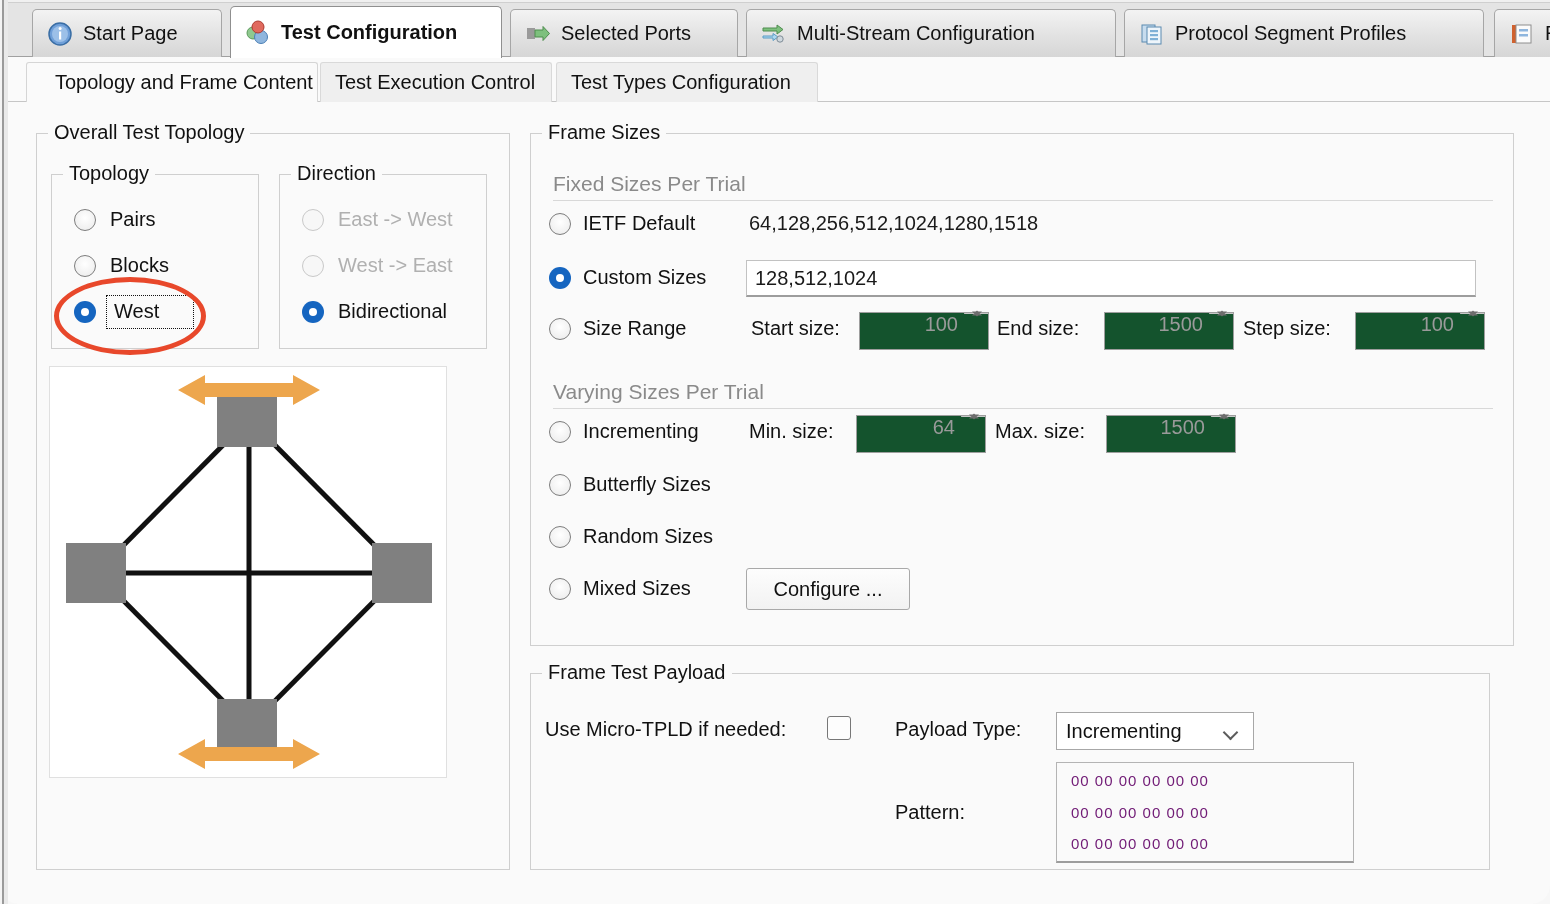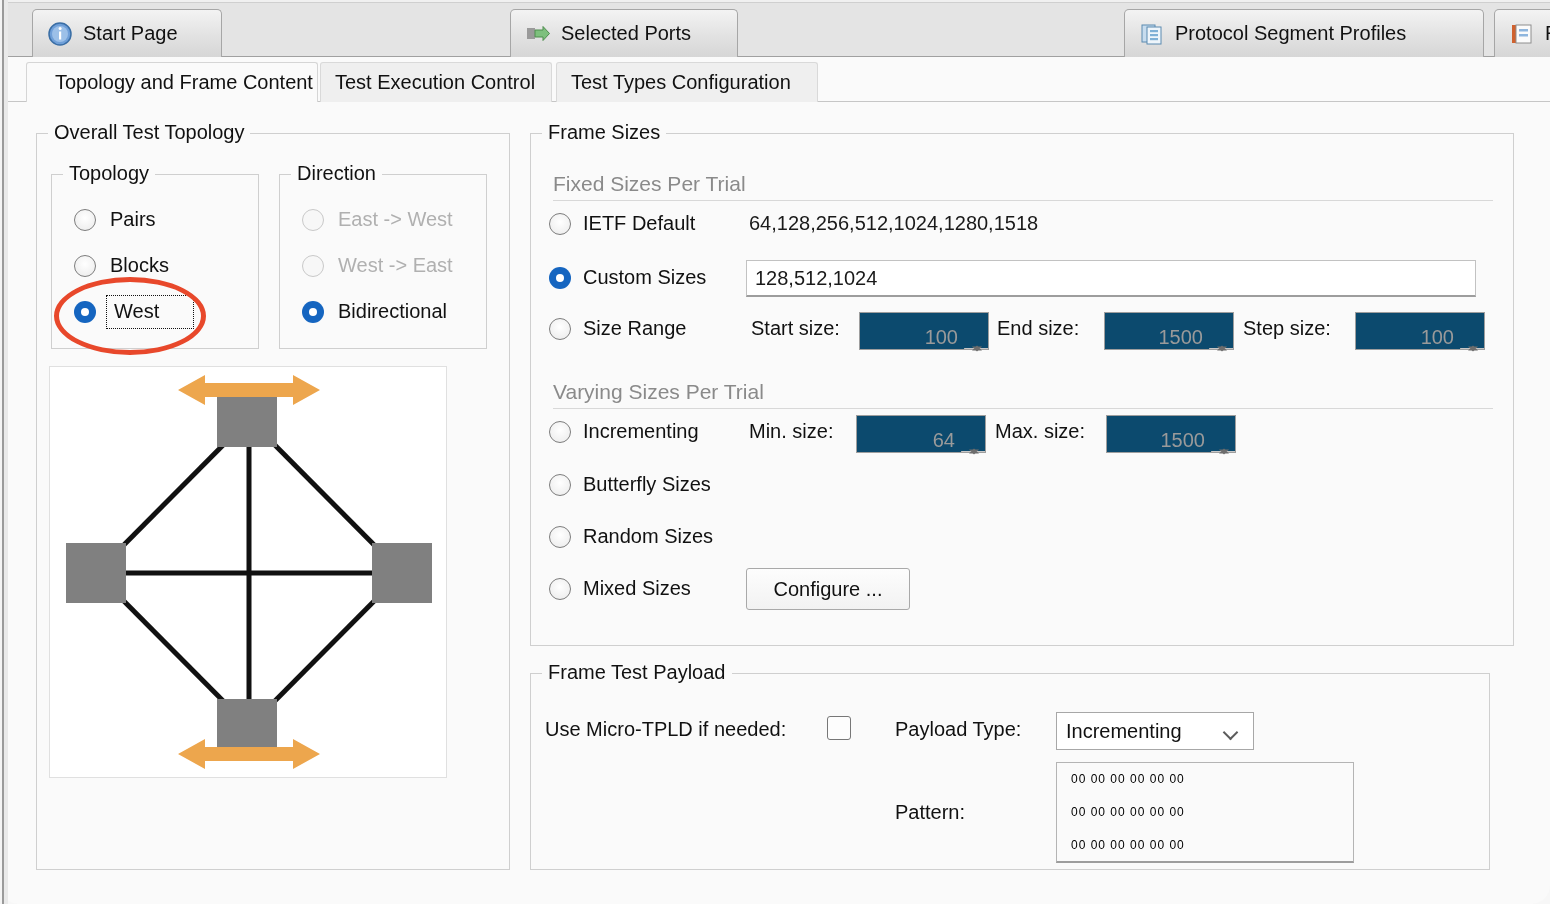--- a/index.html
+++ b/index.html
@@ -130,23 +130,23 @@
     border:1px solid #c2c2c2;
     border-bottom:2px solid #9d9d9d;
     display:flex; align-items:center;
     padding-left:8px;
     font-size:20px; color:#1a1a1a;
   }
 
   
   .spin {
     position:absolute;
-    background:#0c4a6e;
+    background:#14532d;
     border:1px solid #9e9e9e;
-    display:flex; align-items:flex-end;padding-left:37px;
+    display:flex; align-items:flex-start;padding-left:37px;
   }
   .spin-val {
     flex:1; display:flex; align-items:center; justify-content:flex-end;
     padding-right:6px; font-size:20px; color:#9a9a9a;
   }
   .spin-btns {
     width:24px; border-left:1px solid #b5b5b5;
     display:flex; flex-direction:column;
     background:#ececec;
   }
@@ -191,21 +191,21 @@
     transform:rotate(-45deg);
   }
 
   
   .pattern {
     position:absolute; background:#fafafa;
     border:1px solid #b4b4b4; border-bottom:2px solid #9d9d9d;
     padding:9px 14px;
     display:flex; flex-direction:column; justify-content:space-between;
   }
-  .pattern-row { display:flex; gap:26px; font-size:12px; color:#000000; letter-spacing:1px; }
+  .pattern-row { display:flex; gap:26px; font-size:15px; color:#701a75; letter-spacing:1px; }
 
   
   .preview {
     position:absolute; background:#ffffff; border:1px solid #e0e0e0;
   }
 
   
   .annot-ellipse {
     position:absolute;
     border:5px solid #e8482b;
@@ -229,31 +229,51 @@
         <svg width="26" height="26" viewBox="0 0 26 26">
           <circle cx="13" cy="13" r="11" fill="#6f9fd8" stroke="#3a6ea5" stroke-width="1.5"></circle>
           <circle cx="13" cy="13" r="8" fill="#9cc0e8"></circle>
           <rect x="12" y="10.5" width="2.2" height="8" fill="#ffffff"></rect>
           <circle cx="13.1" cy="7.6" r="1.5" fill="#ffffff"></circle>
         </svg>
       </span>
       <span>Start Page</span>
     </div>
 
+    <div class="tab active" style="left:222px;width:272px;">
+      <span class="tab-ico">
+        <svg width="26" height="26" viewBox="0 0 26 26">
+          <circle cx="8" cy="13" r="6" fill="#8fc98f" stroke="#5c9a5c" stroke-width="1"></circle>
+          <circle cx="16" cy="17" r="6.5" fill="#8fb6de" stroke="#4a7fb5" stroke-width="1"></circle>
+          <circle cx="13" cy="7" r="6" fill="#e06a5e" stroke="#ad3b31" stroke-width="1"></circle>
+        </svg>
+      </span>
+      <span>Test Configuration</span>
+    </div>
 
     <div class="tab" style="left:502px;width:228px;">
       <span class="tab-ico">
         <svg width="26" height="26" viewBox="0 0 26 26">
           <rect x="2" y="7" width="8" height="11" fill="#9a9a9a"></rect>
           <path d="M10 9 L18 9 L18 5.5 L24.5 12.5 L18 19.5 L18 16 L10 16 Z" fill="#7dc07d" stroke="#4e8d4e" stroke-width="1"></path>
         </svg>
       </span>
       <span>Selected Ports</span>
     </div>
 
+    <div class="tab" style="left:738px;width:370px;">
+      <span class="tab-ico">
+        <svg width="26" height="26" viewBox="0 0 26 26">
+          <path d="M2 7 L16 7 L16 4 L22 8.5 L16 13 L16 10 L2 10 Z" fill="#7dc07d" stroke="#4e8d4e" stroke-width="1"></path>
+          <path d="M2 15 L12 15 L12 12.5 L17 16 L12 19.5 L12 17 L2 17 Z" fill="#aed9f0" stroke="#5b9cc4" stroke-width="1"></path>
+          <circle cx="19" cy="18" r="3.2" fill="#cfd8de" stroke="#7f8c96" stroke-width="1"></circle>
+        </svg>
+      </span>
+      <span>Multi-Stream Configuration</span>
+    </div>
 
     <div class="tab" style="left:1116px;width:360px;">
       <span class="tab-ico">
         <svg width="26" height="26" viewBox="0 0 26 26">
           <rect x="3" y="4" width="13" height="17" fill="#c7dcee" stroke="#5b8ab0" stroke-width="1"></rect>
           <rect x="8" y="6" width="14" height="17" fill="#eef5fb" stroke="#5b8ab0" stroke-width="1"></rect>
           <rect x="11" y="9" width="8" height="2.2" fill="#7fb0d6"></rect>
           <rect x="11" y="13" width="8" height="2.2" fill="#7fb0d6"></rect>
           <rect x="11" y="17" width="8" height="2.2" fill="#7fb0d6"></rect>
         </svg>

